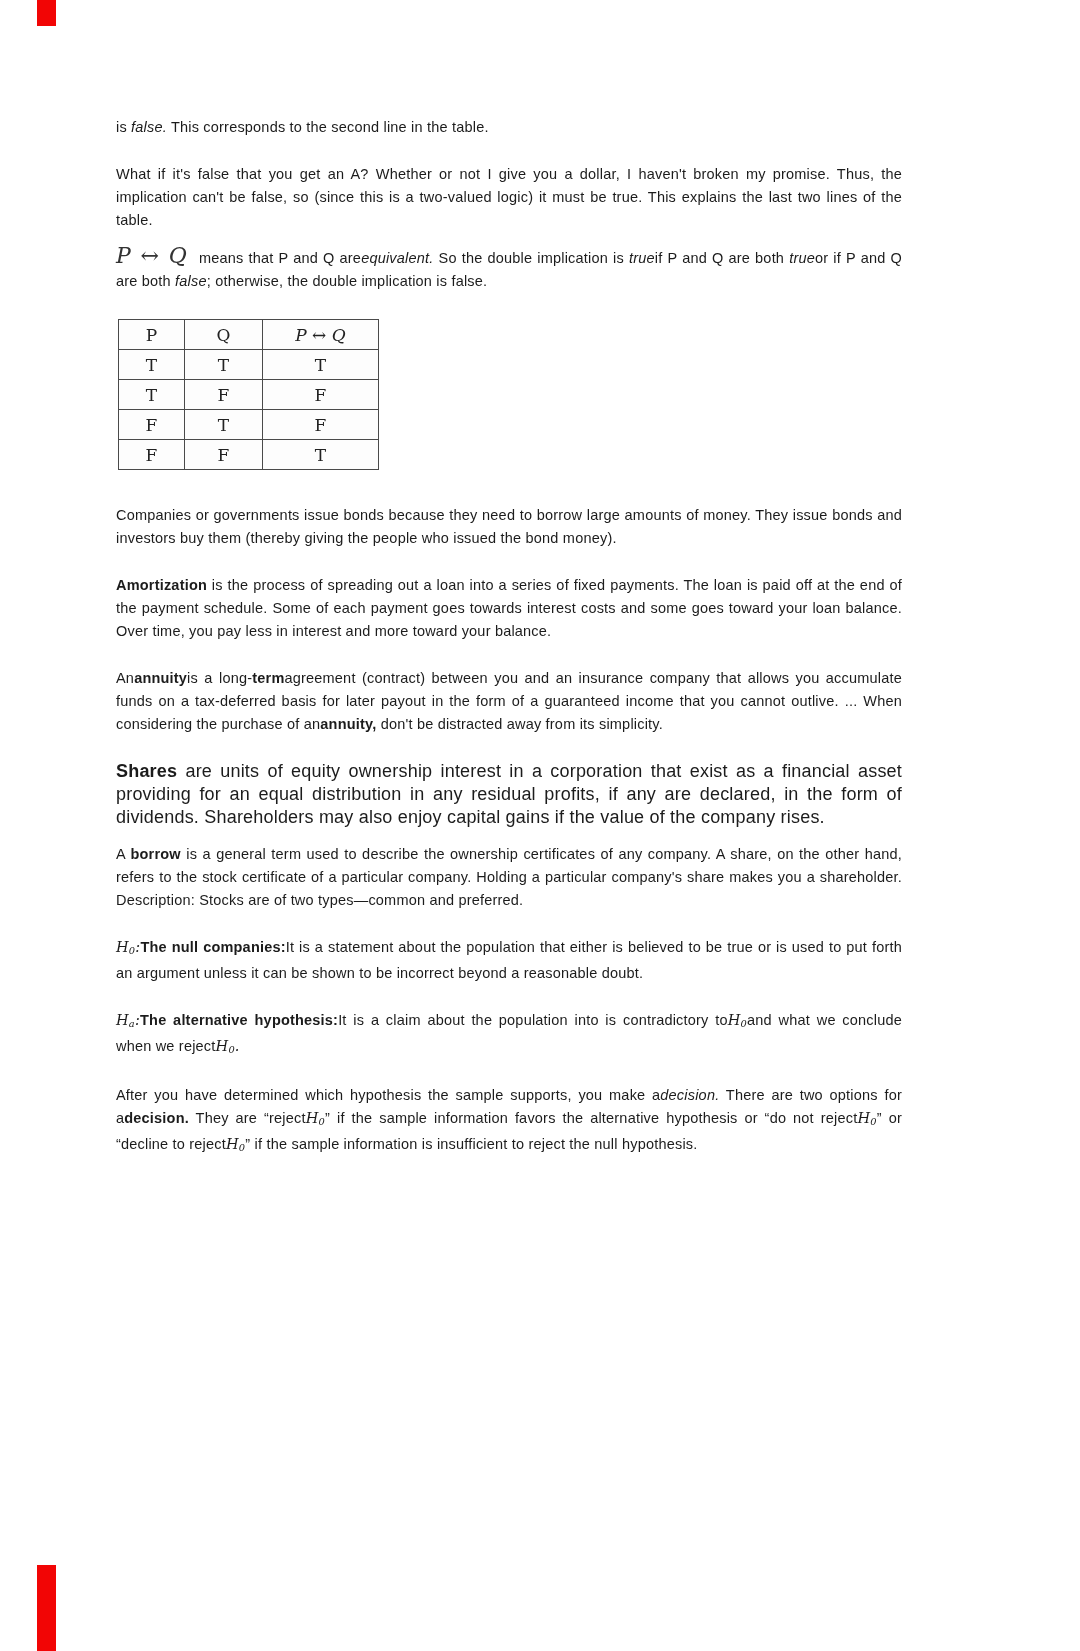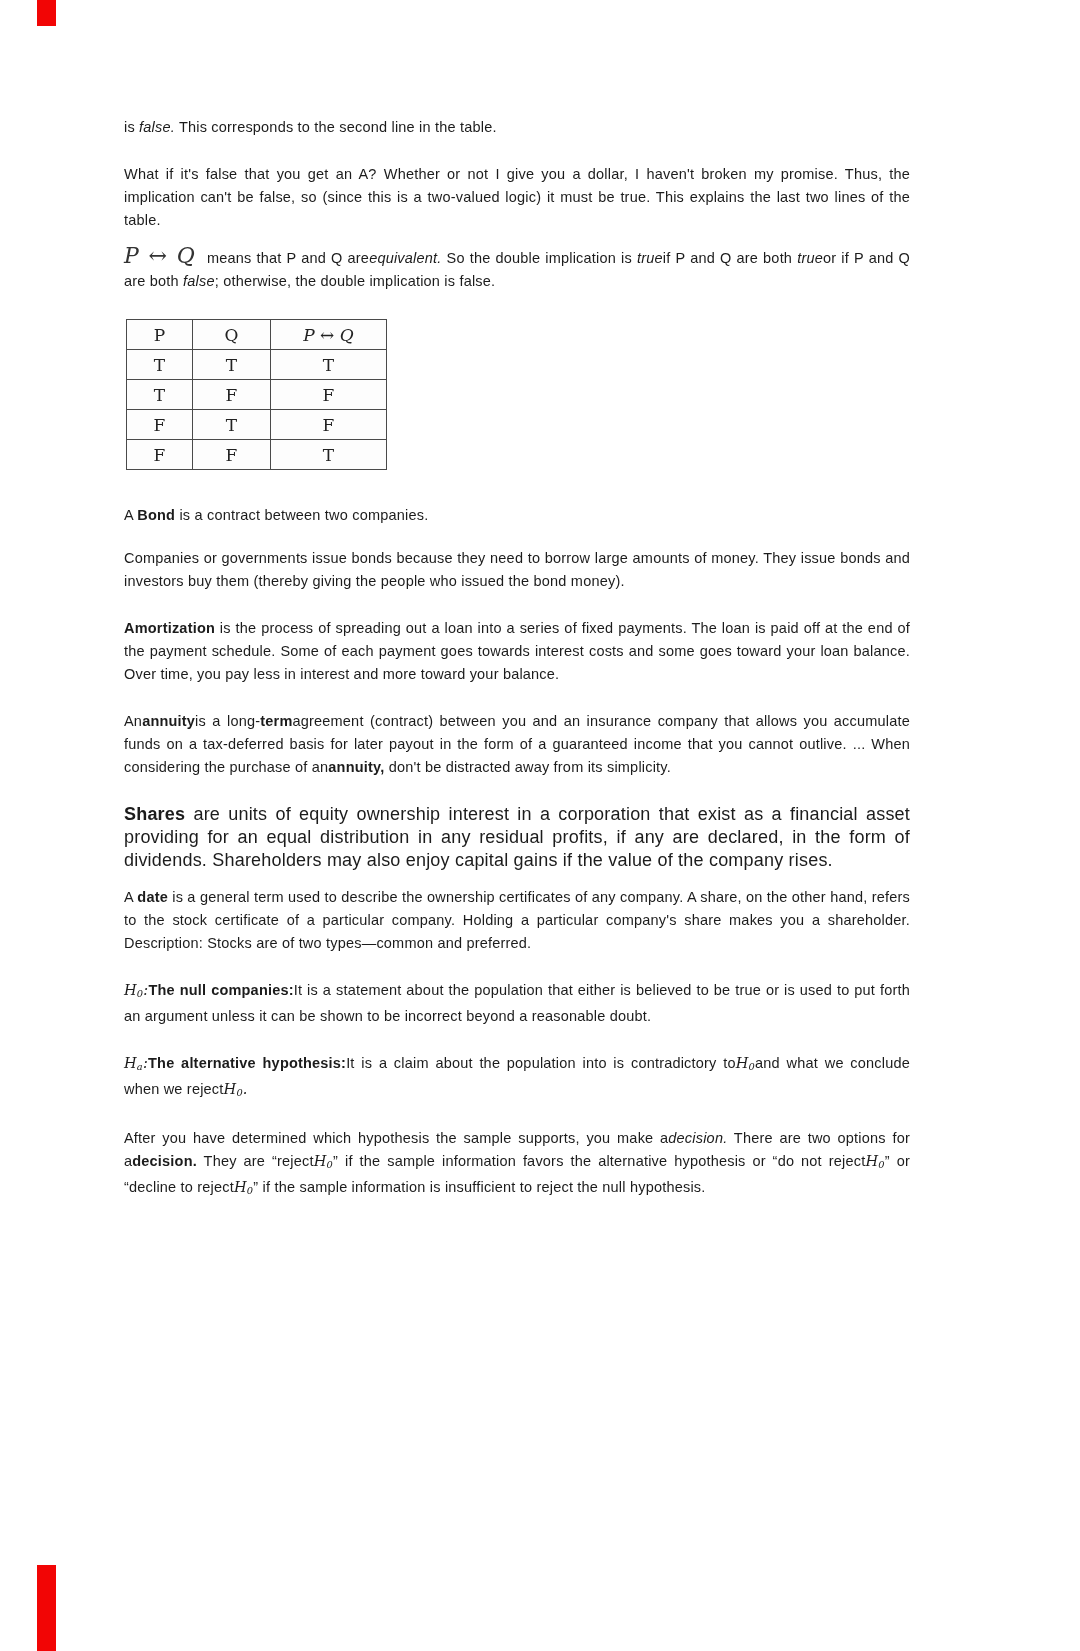--- a/index.html
+++ b/index.html
@@ -10,21 +10,21 @@
     color:#1c1c1c;
     position:relative;
     overflow:hidden;
   }
   .edge-mark{
     position:absolute;left:37px;width:19px;background:#f20505;
   }
   .edge-mark.top{top:0;height:26px;}
   .edge-mark.bottom{top:1565px;height:86px;}
   .content{
-    position:absolute;left:124px;top:116px;width:786px;
+    position:absolute;left:116px;top:116px;width:786px;
   }
   p.para{
     margin:0 0 24px 0;
     font-size:14.5px;
     line-height:23px;
     text-align:justify;
     letter-spacing:0.2px;
   }
   p.para.small{font-size:18px;margin-bottom:14px;}
   p.para.tight{margin-bottom:20px;}
@@ -102,23 +102,22 @@
             <td>F</td>
           </tr>
           <tr>
             <td>F</td>
             <td>F</td>
             <td>T</td>
           </tr>
         </tbody>
     </table>
 
-    <p class="para tight"><span>A </span><span class="b">Bond</span><span> is a contract between two companies.</span></p>
     <p class="para"><span>Companies or governments issue bonds because they need to borrow large amounts of money. They issue bonds and investors buy them (thereby giving the people who issued the bond money).</span></p>
     <p class="para"><span class="b">Amortization</span><span> is the process of spreading out a loan into a series of fixed payments. The loan is paid off at the end of the payment schedule. Some of each payment goes towards interest costs and some goes toward your loan balance. Over time, you pay less in interest and more toward your balance.</span></p>
     <p class="para"><span>An</span><span class="b">annuity</span><span>is a long-</span><span class="b">term</span><span>agreement (contract) between you and an insurance company that allows you accumulate funds on a tax-deferred basis for later payout in the form of a guaranteed income that you cannot outlive. ... When considering the purchase of an</span><span class="b">annuity,</span><span> don't be distracted away from its simplicity.</span></p>
     <p class="para small"><span class="b">Shares</span><span> are units of equity ownership interest in a corporation that exist as a financial asset providing for an equal distribution in any residual profits, if any are declared, in the form of dividends. Shareholders may also enjoy capital gains if the value of the company rises.</span></p>
-    <p class="para"><span>A </span><span class="b">date</span><span> is a general term used to describe the ownership certificates of any company. A share, on the other hand, refers to the stock certificate of a particular company. Holding a particular company's share makes you a shareholder. Description: Stocks are of two types—common and preferred.</span></p>
+    <p class="para"><span>A </span><span class="b">borrow</span><span> is a general term used to describe the ownership certificates of any company. A share, on the other hand, refers to the stock certificate of a particular company. Holding a particular company's share makes you a shareholder. Description: Stocks are of two types—common and preferred.</span></p>
     <p class="para"><span class="m">H</span><span class="m s">0</span><span class="m">:</span><span class="b">The null companies:</span><span>It is a statement about the population that either is believed to be true or is used to put forth an argument unless it can be shown to be incorrect beyond a reasonable doubt.</span></p>
     <p class="para"><span class="m">H</span><span class="m s">a</span><span class="m">:</span><span class="b">The alternative hypothesis:</span><span>It is a claim about the population into is contradictory to</span><span class="m">H</span><span class="m s">0</span><span>and what we conclude when we reject</span><span class="m">H</span><span class="m s">0</span><span class="m">.</span></p>
     <p class="para"><span>After you have determined which hypothesis the sample supports, you make a</span><span class="i">decision.</span><span> There are two options for a</span><span class="b">decision.</span><span> They are “reject</span><span class="m">H</span><span class="m s">0</span><span>” if the sample information favors the alternative hypothesis or “do not reject</span><span class="m">H</span><span class="m s">0</span><span>” or “decline to reject</span><span class="m">H</span><span class="m s">0</span><span>” if the sample information is insufficient to reject the null hypothesis.</span></p>
   </div>
 </div>
 
 </body></html>

